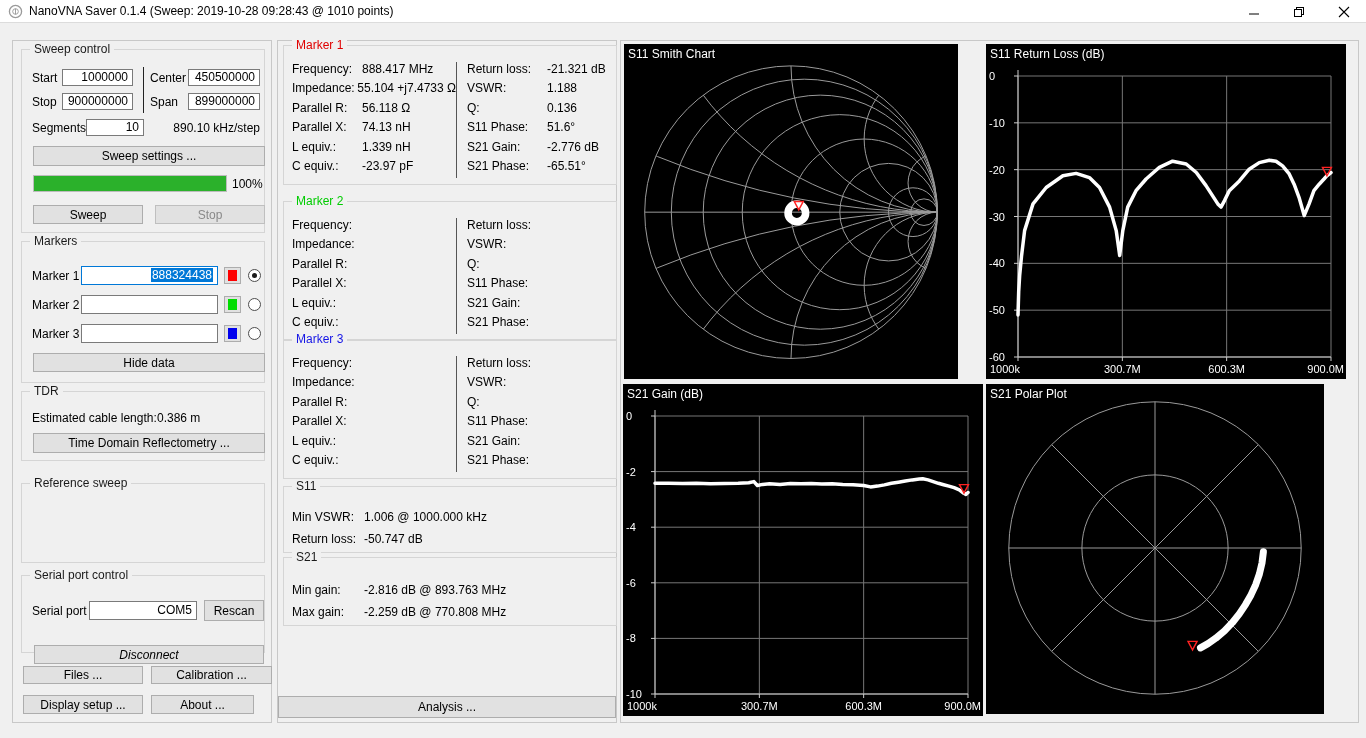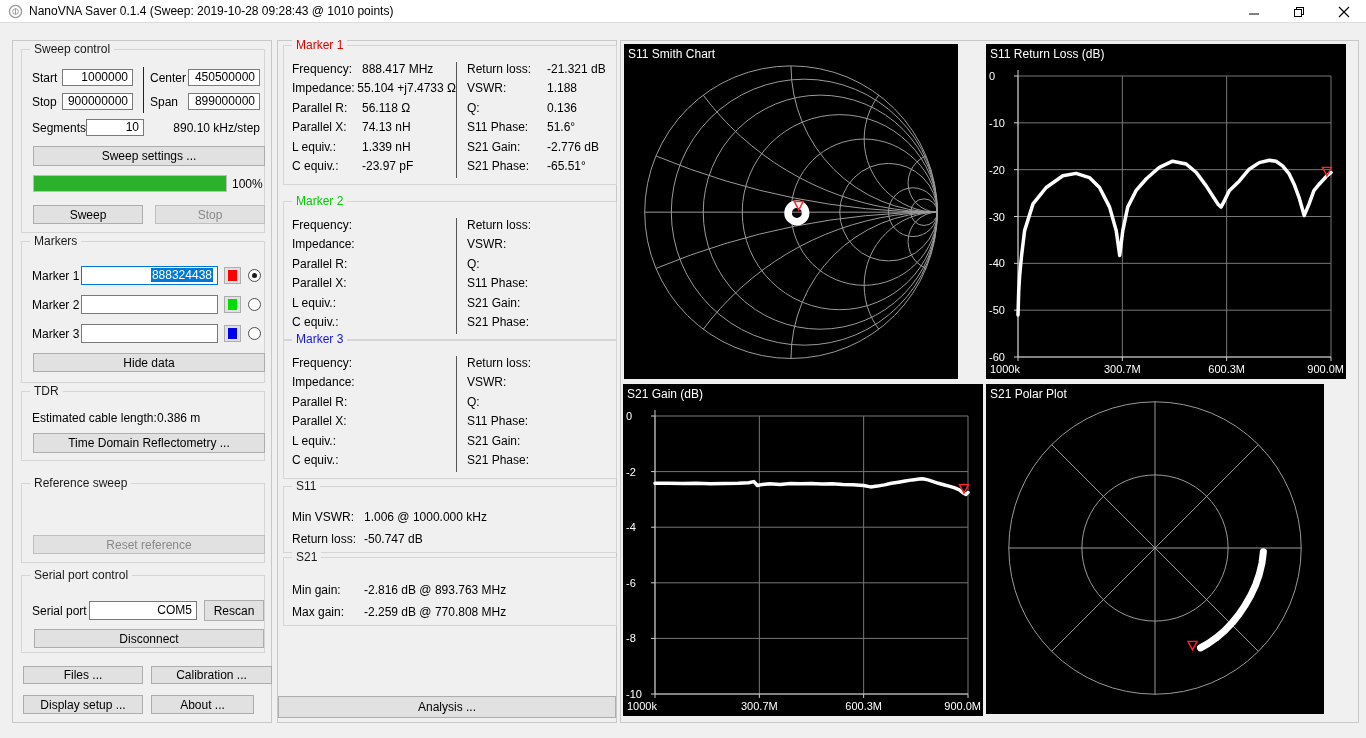--- a/index.html
+++ b/index.html
@@ -140,29 +140,28 @@
 
     <div class="groupbox" style="left:8px; top:350px; width:244px; height:70px;">
       <span class="legend">TDR</span>
       <span class="lbl" style="left:10px; top:19px;">Estimated cable length:</span>
       <span class="lbl" style="left:135px; top:19px;">0.386 m</span>
       <div class="btn" style="left:11px; top:41px; width:232px; height:20px;">Time Domain Reflectometry ...</div>
     </div>
 
     <div class="groupbox" style="left:8px; top:442px; width:244px; height:80px;">
       <span class="legend">Reference sweep</span>
-      <div class="btn disabled" style="left:11px; top:51px; width:232px; height:19px;">Reset reference</div>
     </div>
 
     <div class="groupbox" style="left:8px; top:534px; width:244px; height:78px;">
       <span class="legend">Serial port control</span>
       <span class="lbl" style="left:10px; top:28px;">Serial port</span>
       <div class="field" style="left:67px; top:25px; width:108px; height:19px; line-height:17px;">COM5</div>
       <div class="btn" style="left:182px; top:24px; width:60px; height:21px;">Rescan</div>
-      <div class="btn" style="left:12px; top:53px; width:230px; height:19px;">Disconnect</div>
+      <div class="btn" style="left:12px; top:69px; width:230px; height:19px;font-style:italic;">Disconnect</div>
     </div>
 
     <div class="btn" style="left:10px; top:625px; width:120px; height:18px;">Files ...</div>
     <div class="btn" style="left:138px; top:625px; width:121px; height:18px;">Calibration ...</div>
     <div class="btn" style="left:10px; top:654px; width:120px; height:19px;">Display setup ...</div>
     <div class="btn" style="left:138px; top:654px; width:103px; height:19px;">About ...</div>
   </div>
 
   <div id="mid-panel" class="panel">
 

